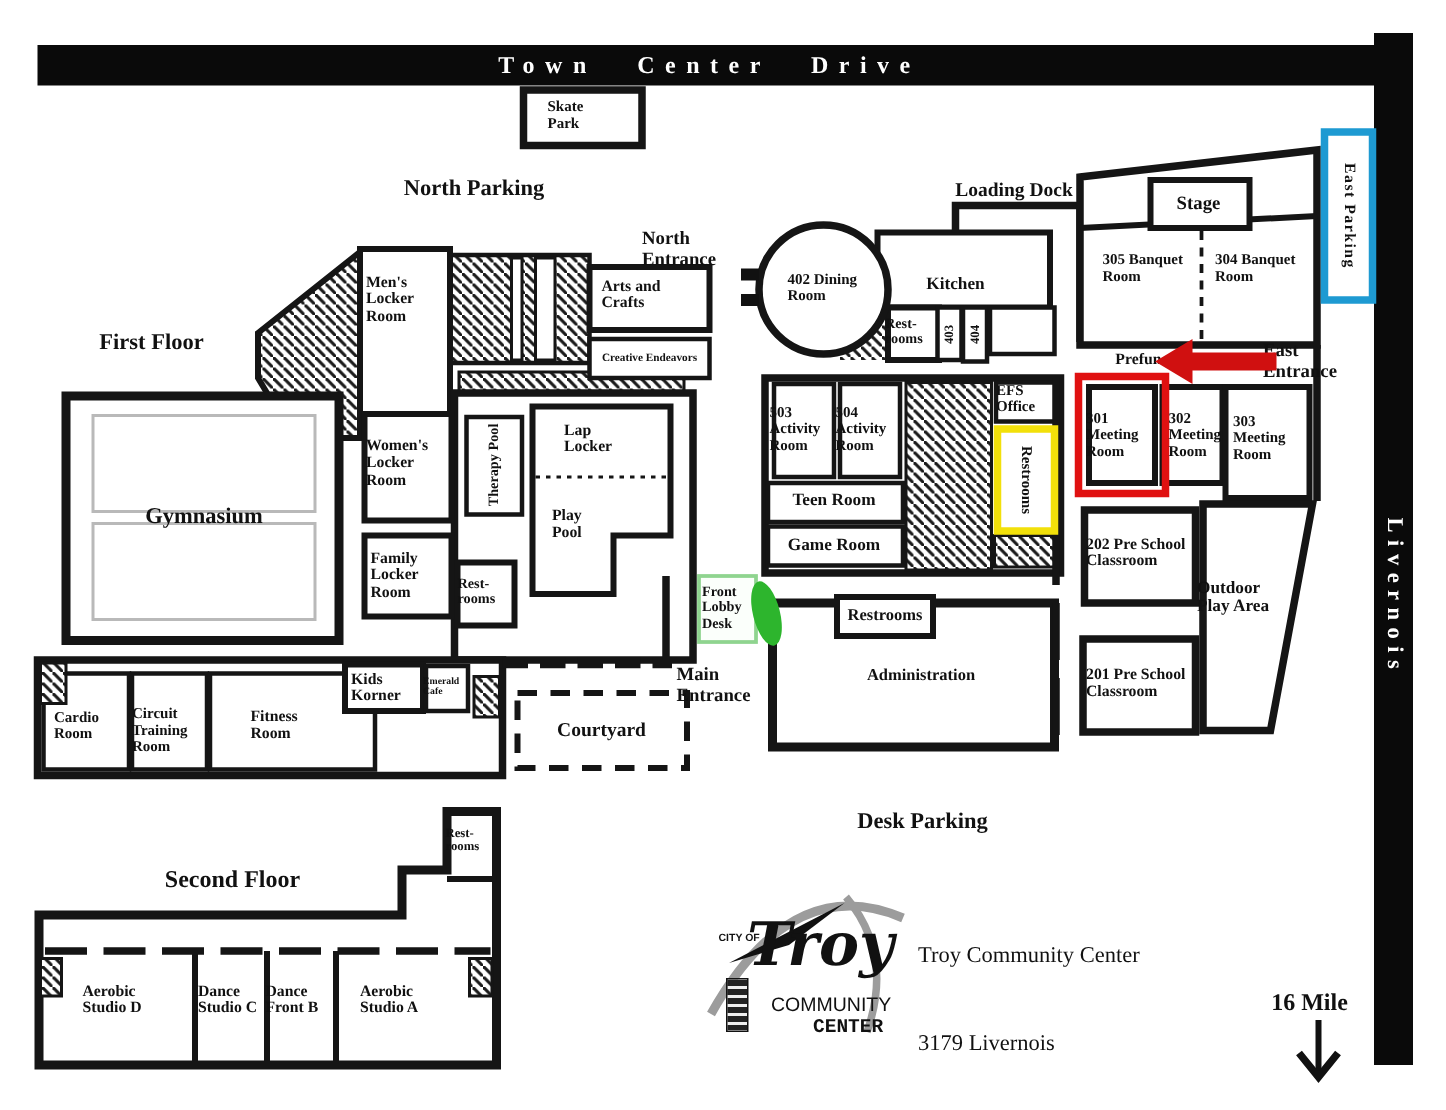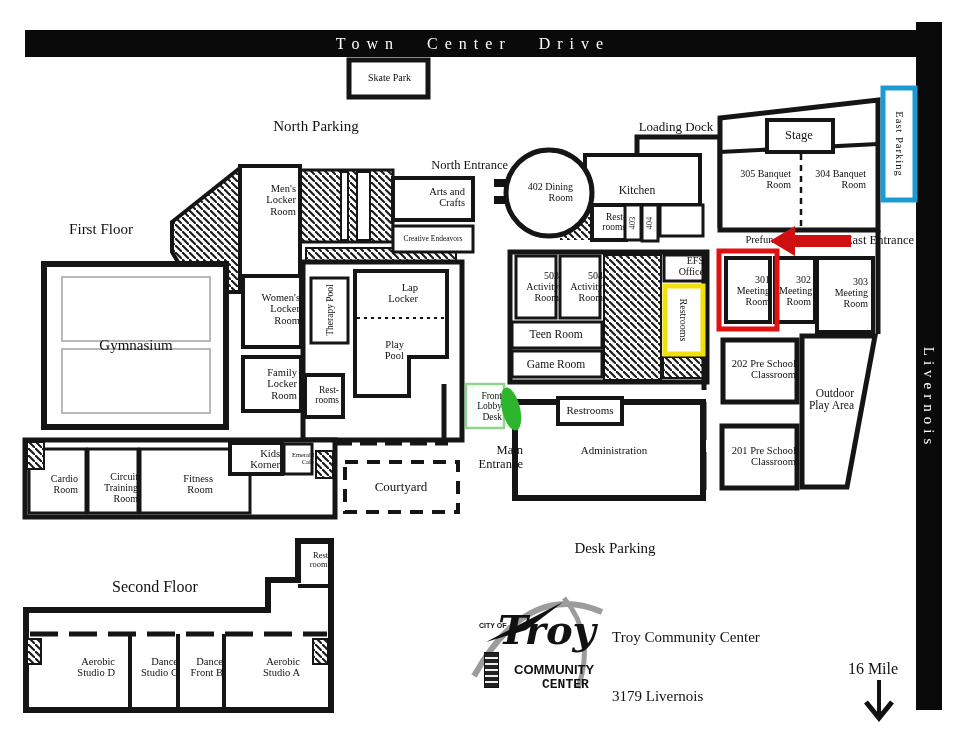--- a/index.html
+++ b/index.html
@@ -19,35 +19,35 @@
   .nf{fill:none;stroke:var(--wall)}
   .ht{fill:url(#hatch);stroke:var(--wall)}
   .plan line{stroke:var(--wall)}
   .courts{stroke:var(--gym_court_gray)}
   .red-stroke{stroke:var(--highlight_red);fill:none}
   .blue-stroke{stroke:var(--east_parking_blue)}
   .yellow-stroke{stroke:var(--restroom_yellow)}
   .green-stroke{stroke:var(--lobby_green_border)}
   .green-fill{fill:var(--lobby_green)}
   .red-fill{fill:var(--arrow_red)}
-  .lbl{position:absolute;transform:translate(-50%,-50%);text-align:right;font-weight:normal;
+  .lbl{position:absolute;transform:translate(-50%,-50%);text-align:left;font-weight:bold;
        line-height:1.08;z-index:2;white-space:normal}
   .nw{white-space:nowrap}
   .vert{writing-mode:vertical-rl;white-space:nowrap}
   .vflip{transform:translate(-50%,-50%) rotate(180deg)}
   .white{color:#fff}
   .under{z-index:1}
   .addr{position:absolute;left:612px;top:589px;z-index:2;font-size:15px;line-height:1.3;
         text-align:left;white-space:pre}
   .logo{position:absolute;left:468px;top:588px;width:140px;height:118px;z-index:2}
   .logo *{position:absolute}
   .logo-cityof{left:11px;top:34px;font-family:"Liberation Sans",sans-serif;font-size:7px;font-weight:bold}
   .logo-troy{left:30px;top:18px;font-size:40px;font-style:italic;font-weight:bold;
              font-family:"DejaVu Serif",serif}
-  .logo-community{left:46px;top:74px;font-family:"Liberation Sans",sans-serif;font-size:13px;font-weight:bold}
+  .logo-community{left:46px;top:74px;font-family:"Liberation Sans",sans-serif;font-size:13px;font-weight:normal}
   .logo-center{left:74px;top:89px;font-family:Liberation Mono, monospace;font-size:13px;font-weight:bold}
   .logo-building{left:16px;top:64px;width:15px;height:36px;background:
      repeating-linear-gradient(0deg,#222 0 4px,#eee 4px 6px);border:1px solid #111}
 </style>
 </head>
 <body>
 
 <div class="stage">
 
 <svg class="plan" width="964" height="740" viewBox="0 0 964 740">

